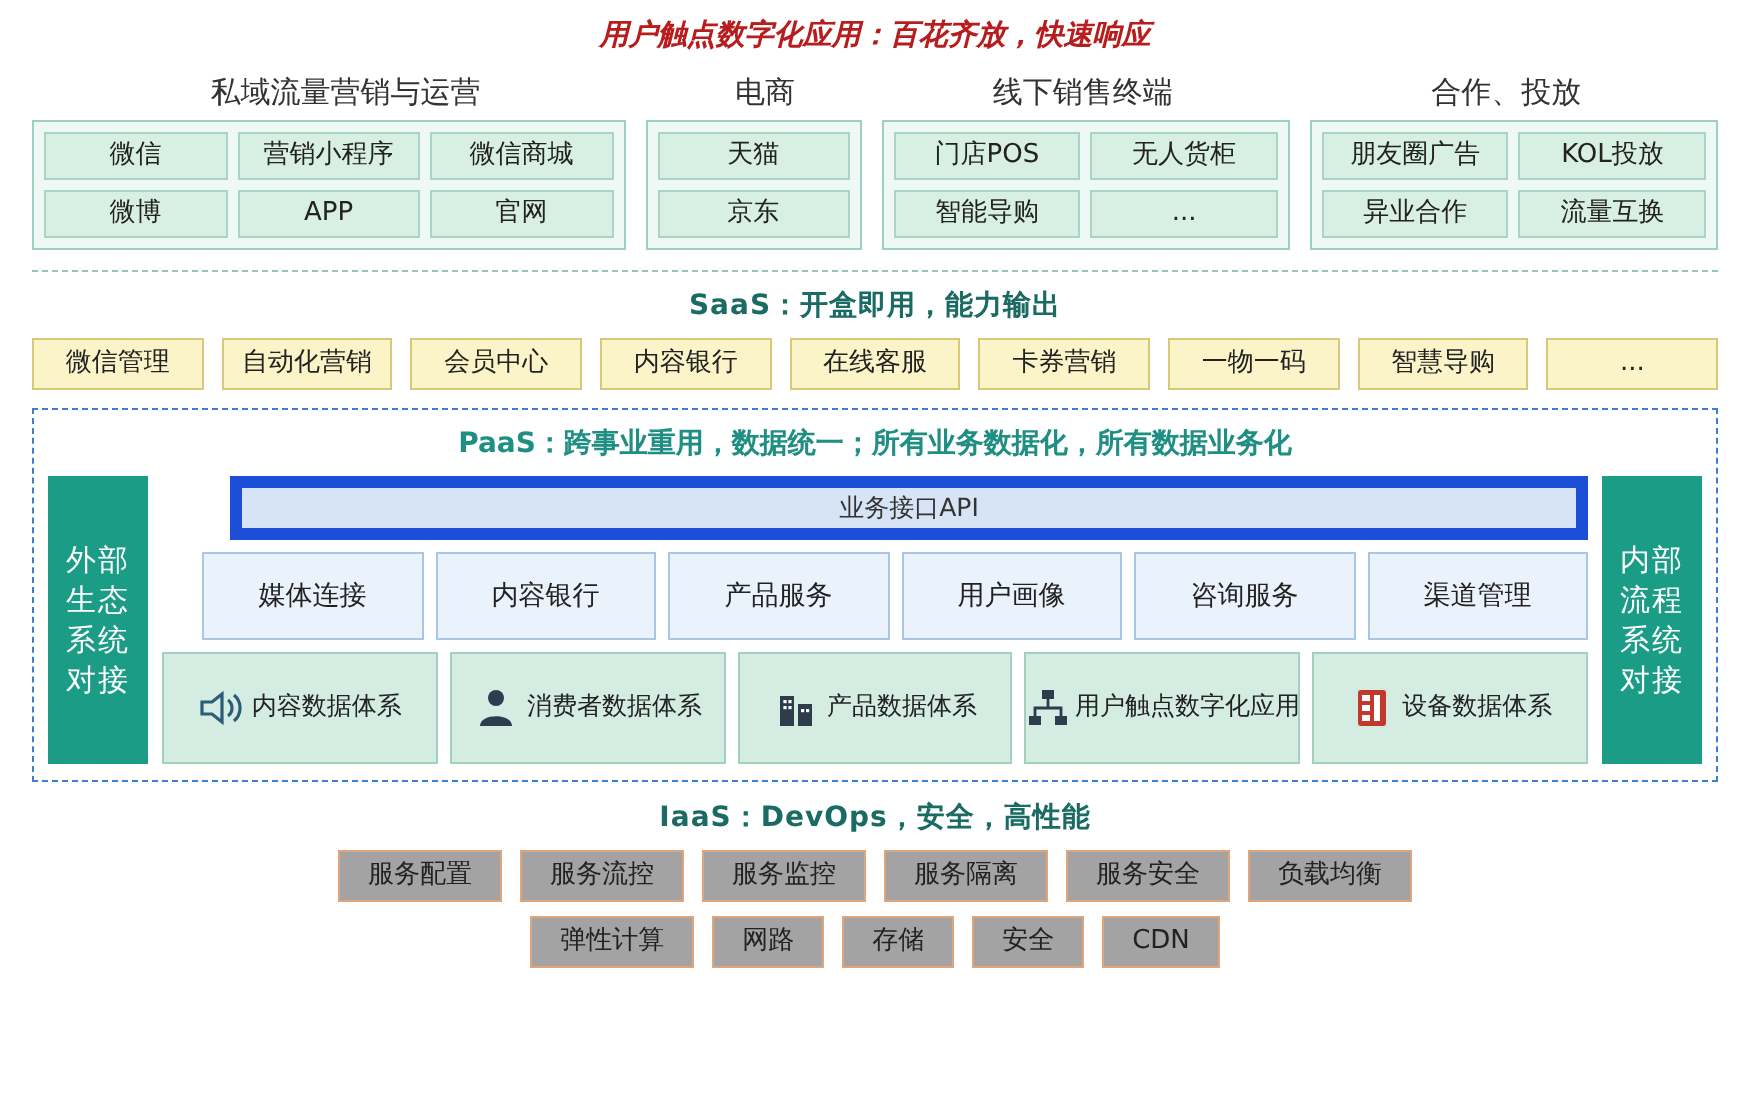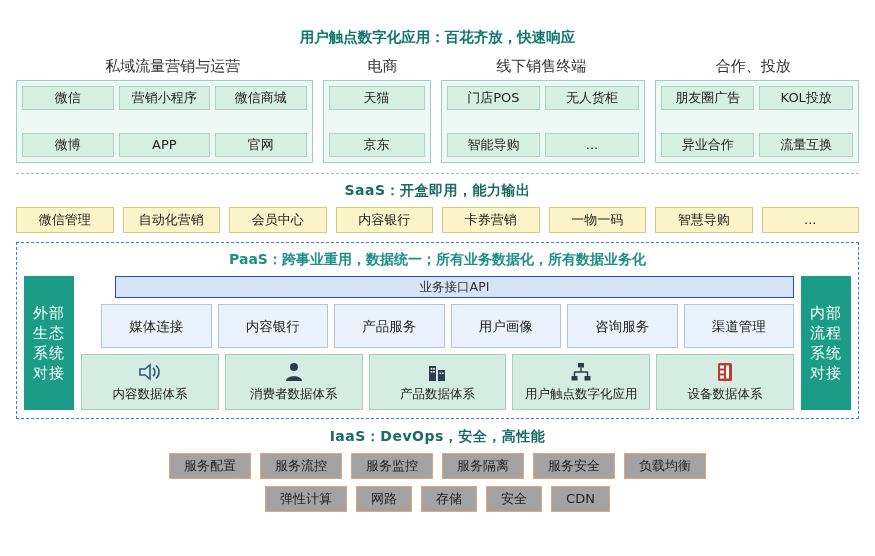--- a/index.html
+++ b/index.html
@@ -27,25 +27,26 @@
   .section-title {
     text-align: center;
     font-size: 14px;
     color: #1a6b63;
     font-weight: bold;
     letter-spacing: .5px;
   }
 
   
   .top-title {
-    margin-top: 28px;
+    margin-top: 8px;
     font-size: 14.5px;
-    color: #0f766e;
+    color: #b91c1c;
     font-weight: bold;
     text-align: center;
+    font-style: italic;
   }
   .group-head-row {
     display: flex;
     margin-top: 10px;
     padding: 0 6px;
   }
   .group-head {
     text-align: center;
     font-size: 15px;
     color: #333;
@@ -60,21 +61,21 @@
   .touch-group {
     border: 1px solid #9ccfc5;
     background: #eef8f4;
     padding: 5px;
     box-sizing: border-box;
   }
   .tg-row {
     display: flex;
     gap: 5px;
   }
-  .tg-row + .tg-row { margin-top: 23px; }
+  .tg-row + .tg-row { margin-top: 5px; }
   .cell {
     flex: 1;
     background: #d8efe4;
     border: 1px solid #a9d5c6;
     text-align: center;
     font-size: 13px;
     line-height: 22px;
     height: 22px;
     color: #222;
     white-space: nowrap;
@@ -144,21 +145,21 @@
     box-sizing: border-box;
   }
   .paas-center {
     flex: 1;
     display: flex;
     flex-direction: column;
     gap: 6px;
   }
   .api-bar {
     background: #d6e4f5;
-    border: 1px solid #1d4ed8;
+    border: 6px solid #1d4ed8;
     text-align: center;
     font-size: 12.5px;
     height: 20px;
     line-height: 20px;
     color: #333;
     margin-left: 34px;
   }
   .svc-row {
     display: flex;
     gap: 6px;
@@ -184,21 +185,20 @@
     flex: 1;
     background: #d4ece2;
     border: 1px solid #a3cfbd;
     text-align: center;
     font-size: 12.5px;
     color: #222;
     padding: 5px 2px 6px 2px;
     box-sizing: border-box;
     height: 56px;
     display: flex;
-    flex-direction: column;
     align-items: center;
     justify-content: center;
     gap: 3px;
     white-space: nowrap;
     overflow: hidden;
   }
   .data-icon {
     width: 24px;
     height: 24px;
     display: flex;
@@ -294,20 +294,21 @@
   </div>
 
   <div class="dashed-sep"></div>
 
   <div class="section-title saas-title">SaaS：开盒即用，能力输出</div>
   <div class="saas-row">
     <div class="saas-cell">微信管理</div>
     <div class="saas-cell">自动化营销</div>
     <div class="saas-cell">会员中心</div>
     <div class="saas-cell">内容银行</div>
+    <div class="saas-cell">在线客服</div>
     <div class="saas-cell">卡券营销</div>
     <div class="saas-cell">一物一码</div>
     <div class="saas-cell">智慧导购</div>
     <div class="saas-cell">...</div>
   </div>
 
   <div class="paas-box">
     <div class="paas-title">PaaS：跨事业重用，数据统一；所有业务数据化，所有数据业务化</div>
     <div class="paas-body">
 

